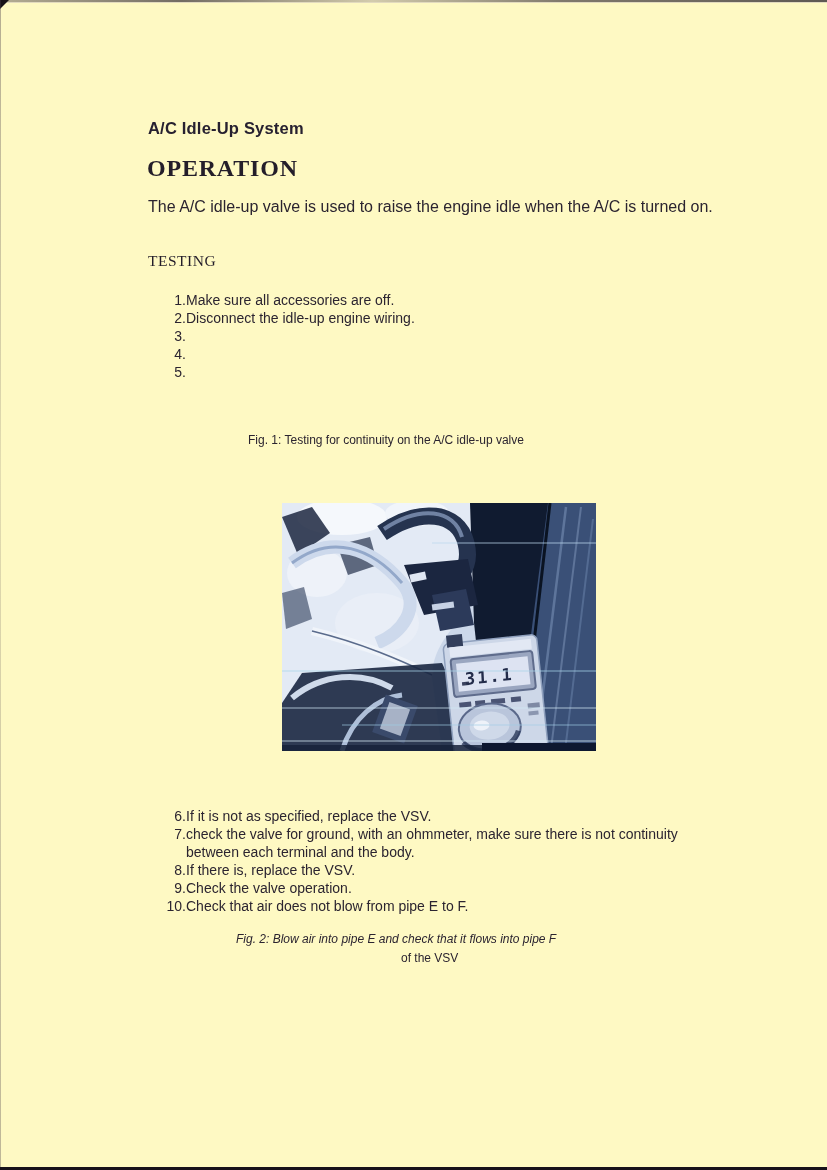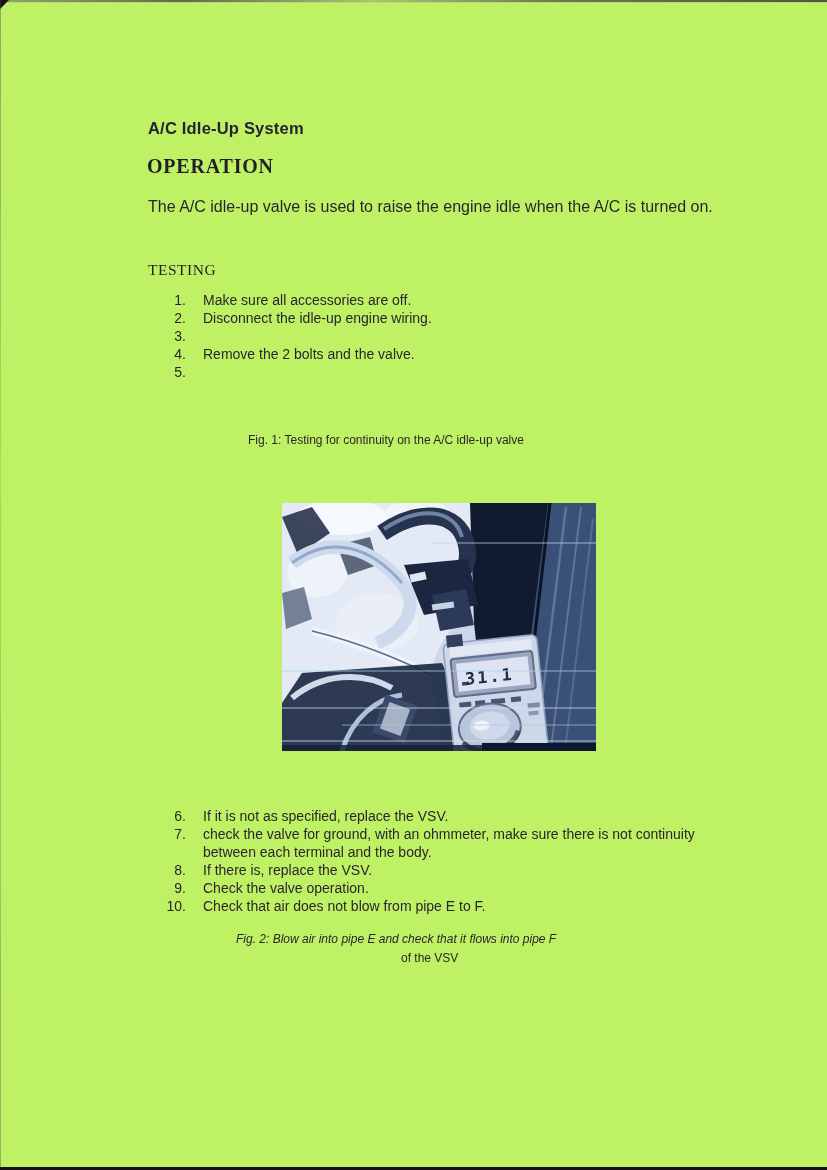--- a/index.html
+++ b/index.html
@@ -1,20 +1,20 @@
 <!DOCTYPE html>
 <html><head>
 <meta charset="utf-8">
 <style>
   html,body{margin:0;padding:0;background:#e9e9e9;}
   .page{
     position:relative;
     width:827px;height:1170px;
     margin:0 auto;
-    background:#bef264;
+    background:#fef9c3;
     overflow:hidden;
     font-family:"Liberation Sans",sans-serif;
     color:#2b2430;
   }
   
   .edge-top{
     position:absolute;top:0;left:0;width:100%;height:2px;
     background:linear-gradient(90deg,
       rgba(90,80,90,.45), rgba(55,48,58,.7) 22%, rgba(130,118,130,.35) 45%,
       rgba(60,52,62,.65) 68%, rgba(40,35,45,.75) 100%);
@@ -36,43 +36,43 @@
     background:linear-gradient(180deg,rgba(70,58,70,.4),rgba(70,58,70,.15) 40%,rgba(70,58,70,.35));
   }
 
   .doc-title{
     position:absolute;left:148px;top:119px;margin:0;
     font-size:16.5px;font-weight:bold;letter-spacing:.2px;color:#272130;
   }
   .op-heading{
     position:absolute;left:147px;top:155px;margin:0;
     font-family:"Liberation Serif",serif;
-    font-size:20px;font-weight:bold;letter-spacing:.8px;color:#241e2a;
+    font-size:24px;font-weight:bold;letter-spacing:.8px;color:#241e2a;
   }
   .op-body{
     position:absolute;left:148px;top:198px;margin:0;
     font-size:16px;white-space:nowrap;
   }
   .testing-heading{
-    position:absolute;left:148px;top:261px;margin:0;
+    position:absolute;left:148px;top:252px;margin:0;
     font-family:"Liberation Serif",serif;
     font-size:15.5px;font-weight:normal;letter-spacing:.5px;color:#241e2a;
   }
   ol.steps{
     position:absolute;left:148px;margin:0;padding:0;list-style:none;
     font-size:14px;line-height:18px;width:600px;
   }
   ol.steps1{top:291px;}
   ol.steps2{top:807px;}
   .step{display:flex;align-items:flex-start;}
   .step .num{
     flex:0 0 38px;text-align:right;white-space:nowrap;
   }
   .step .txt{
-    margin-left:17px;width:524px;
+    width:524px;
   }
   .caption{
     position:absolute;margin:1px;font-size:12px;white-space:nowrap;color:#2b2430;
   }
   .fig1{left:247px;top:432px;}
   .fig2l1{left:235px;top:931px;font-style:italic;}
   .fig2l2{left:400px;top:950px;}
 
   .photo{
     position:absolute;left:282px;top:503px;width:314px;height:248px;
@@ -103,21 +103,20 @@
     </li>
     <li class="step">
       <span class="num">2.</span>
       <span class="txt">Disconnect the idle-up engine wiring.</span>
     </li>
     <li class="step">
       <span class="num">3.</span>
     </li>
     <li class="step">
       <span class="num">4.</span>
-      <span class="txt">Remove the 2 bolts and the valve.</span>
     </li>
     <li class="step">
       <span class="num">5.</span>
     </li>
   </ol>
 
   <p class="caption fig1">Fig. 1: Testing for continuity on the A/C idle-up valve</p>
 
   <div class="photo">
     <svg width="314" height="248" viewBox="0 0 314 248">

